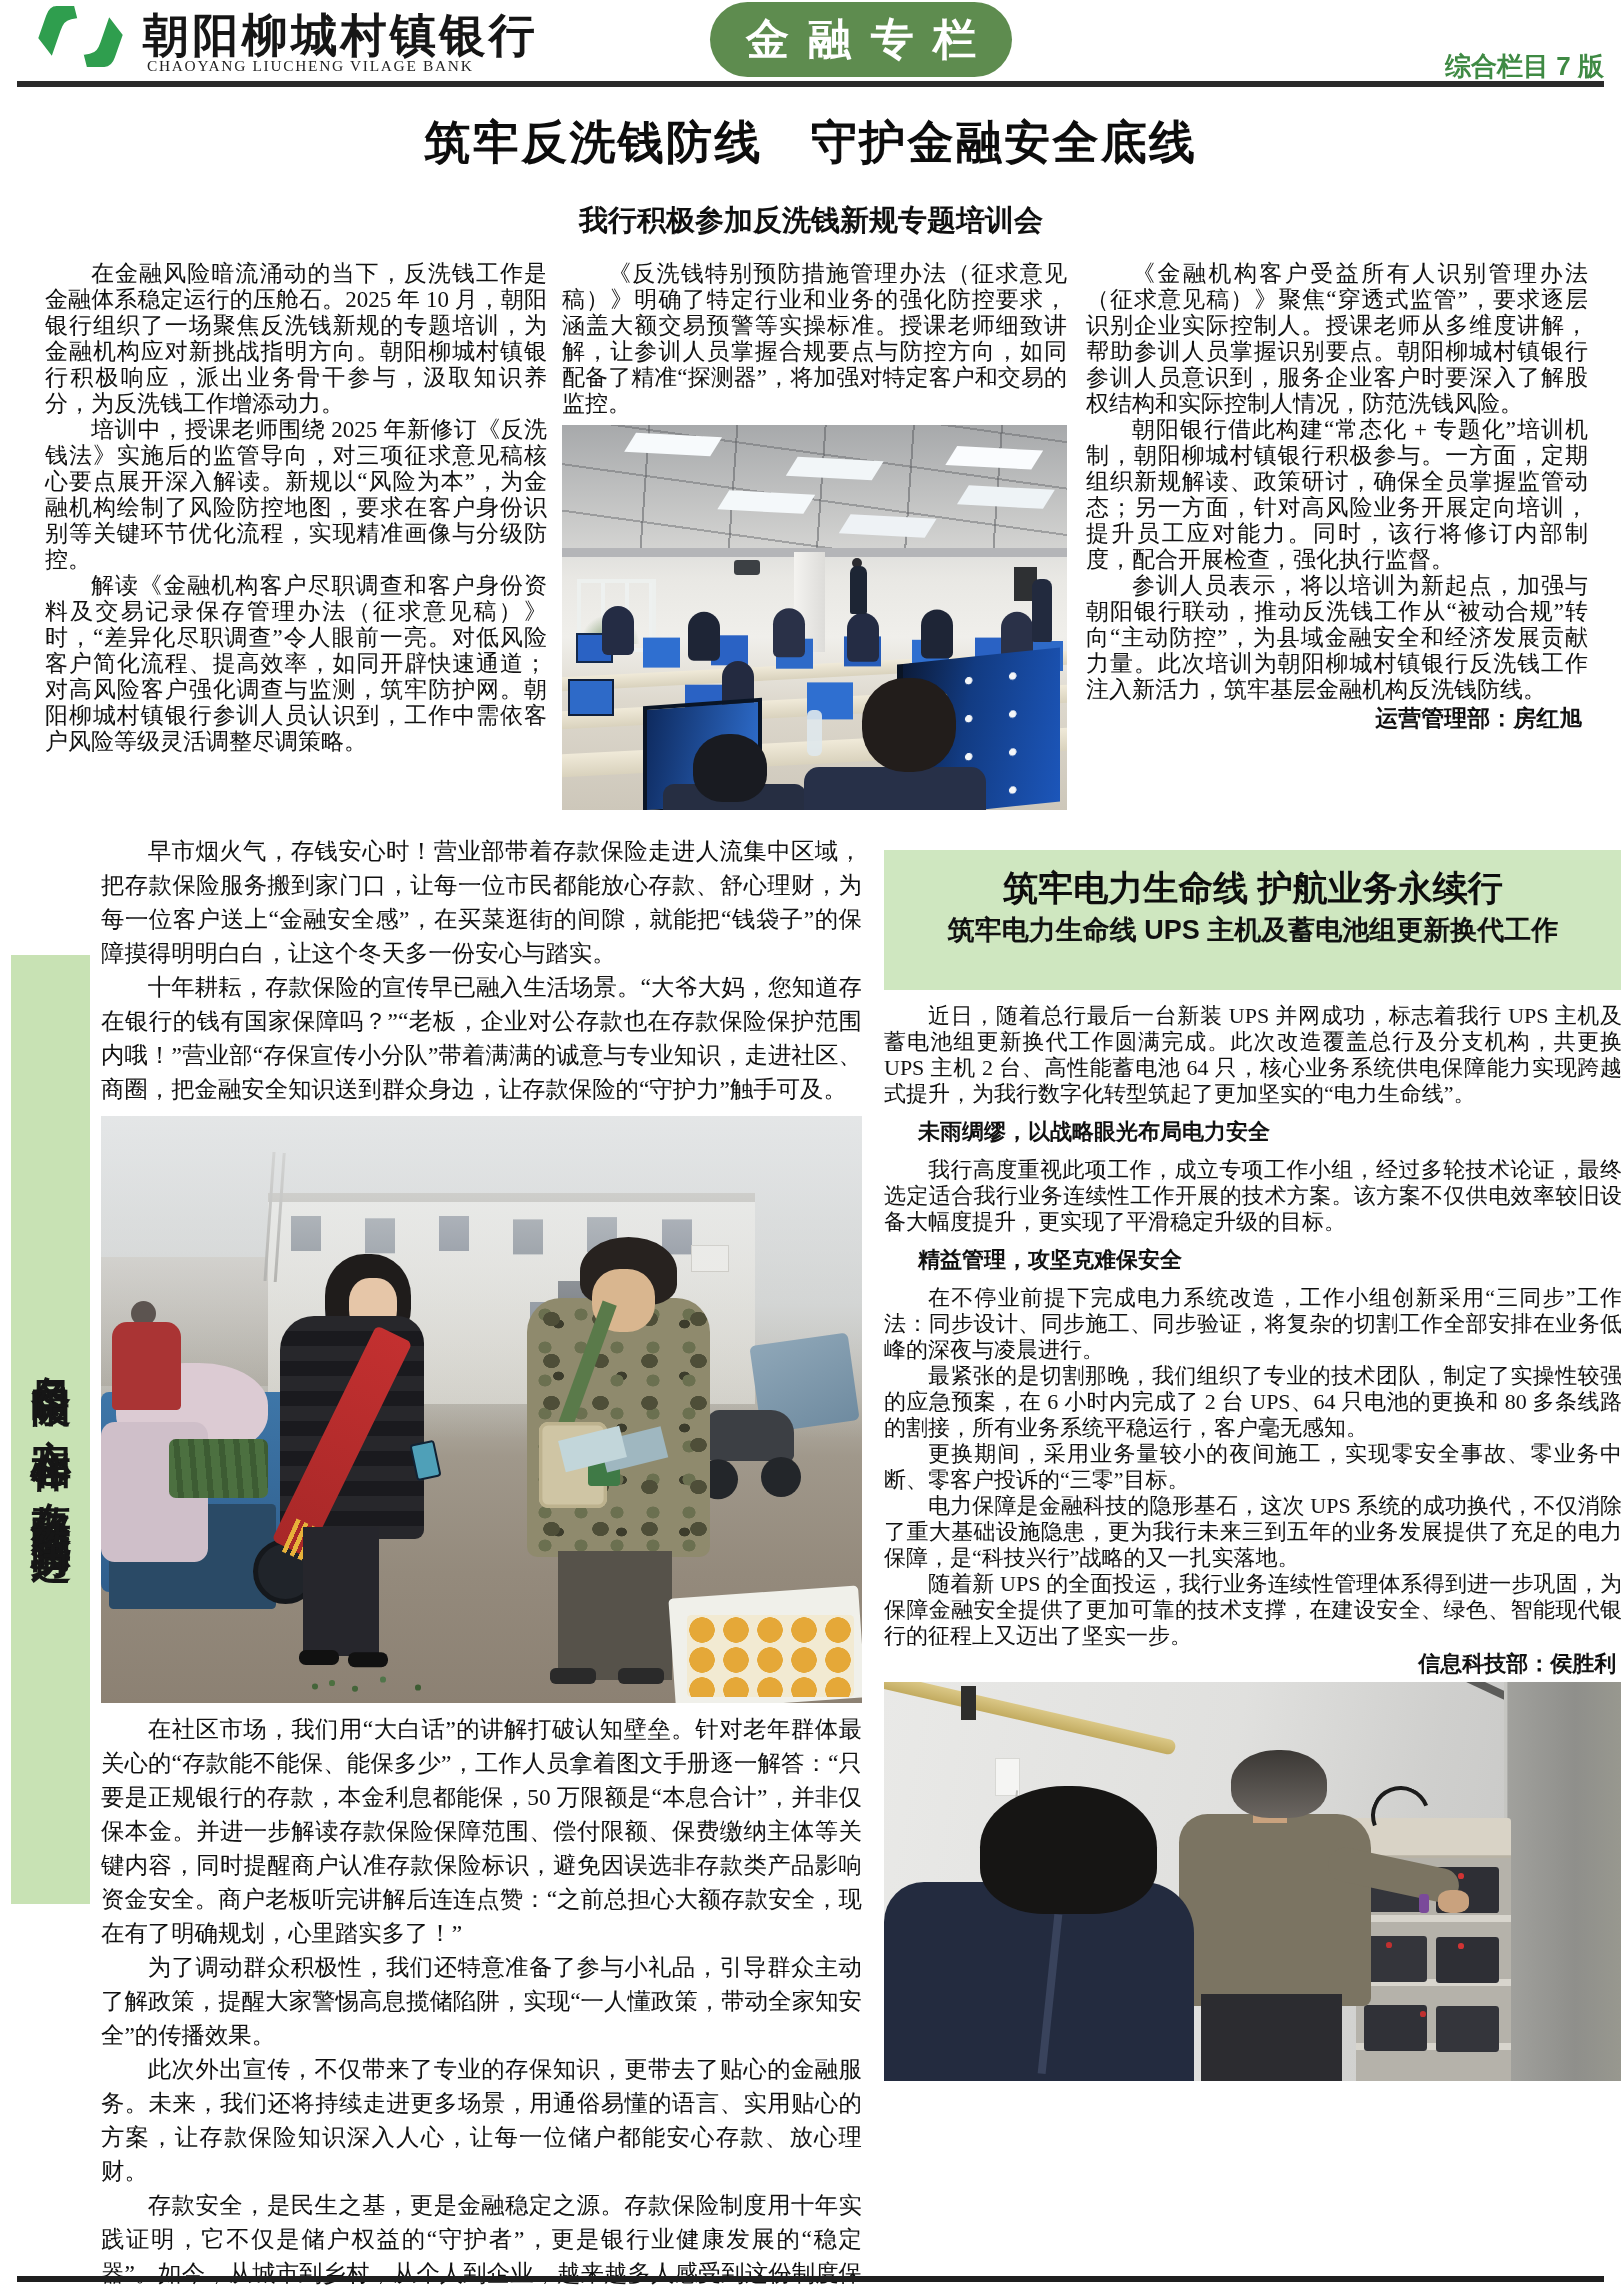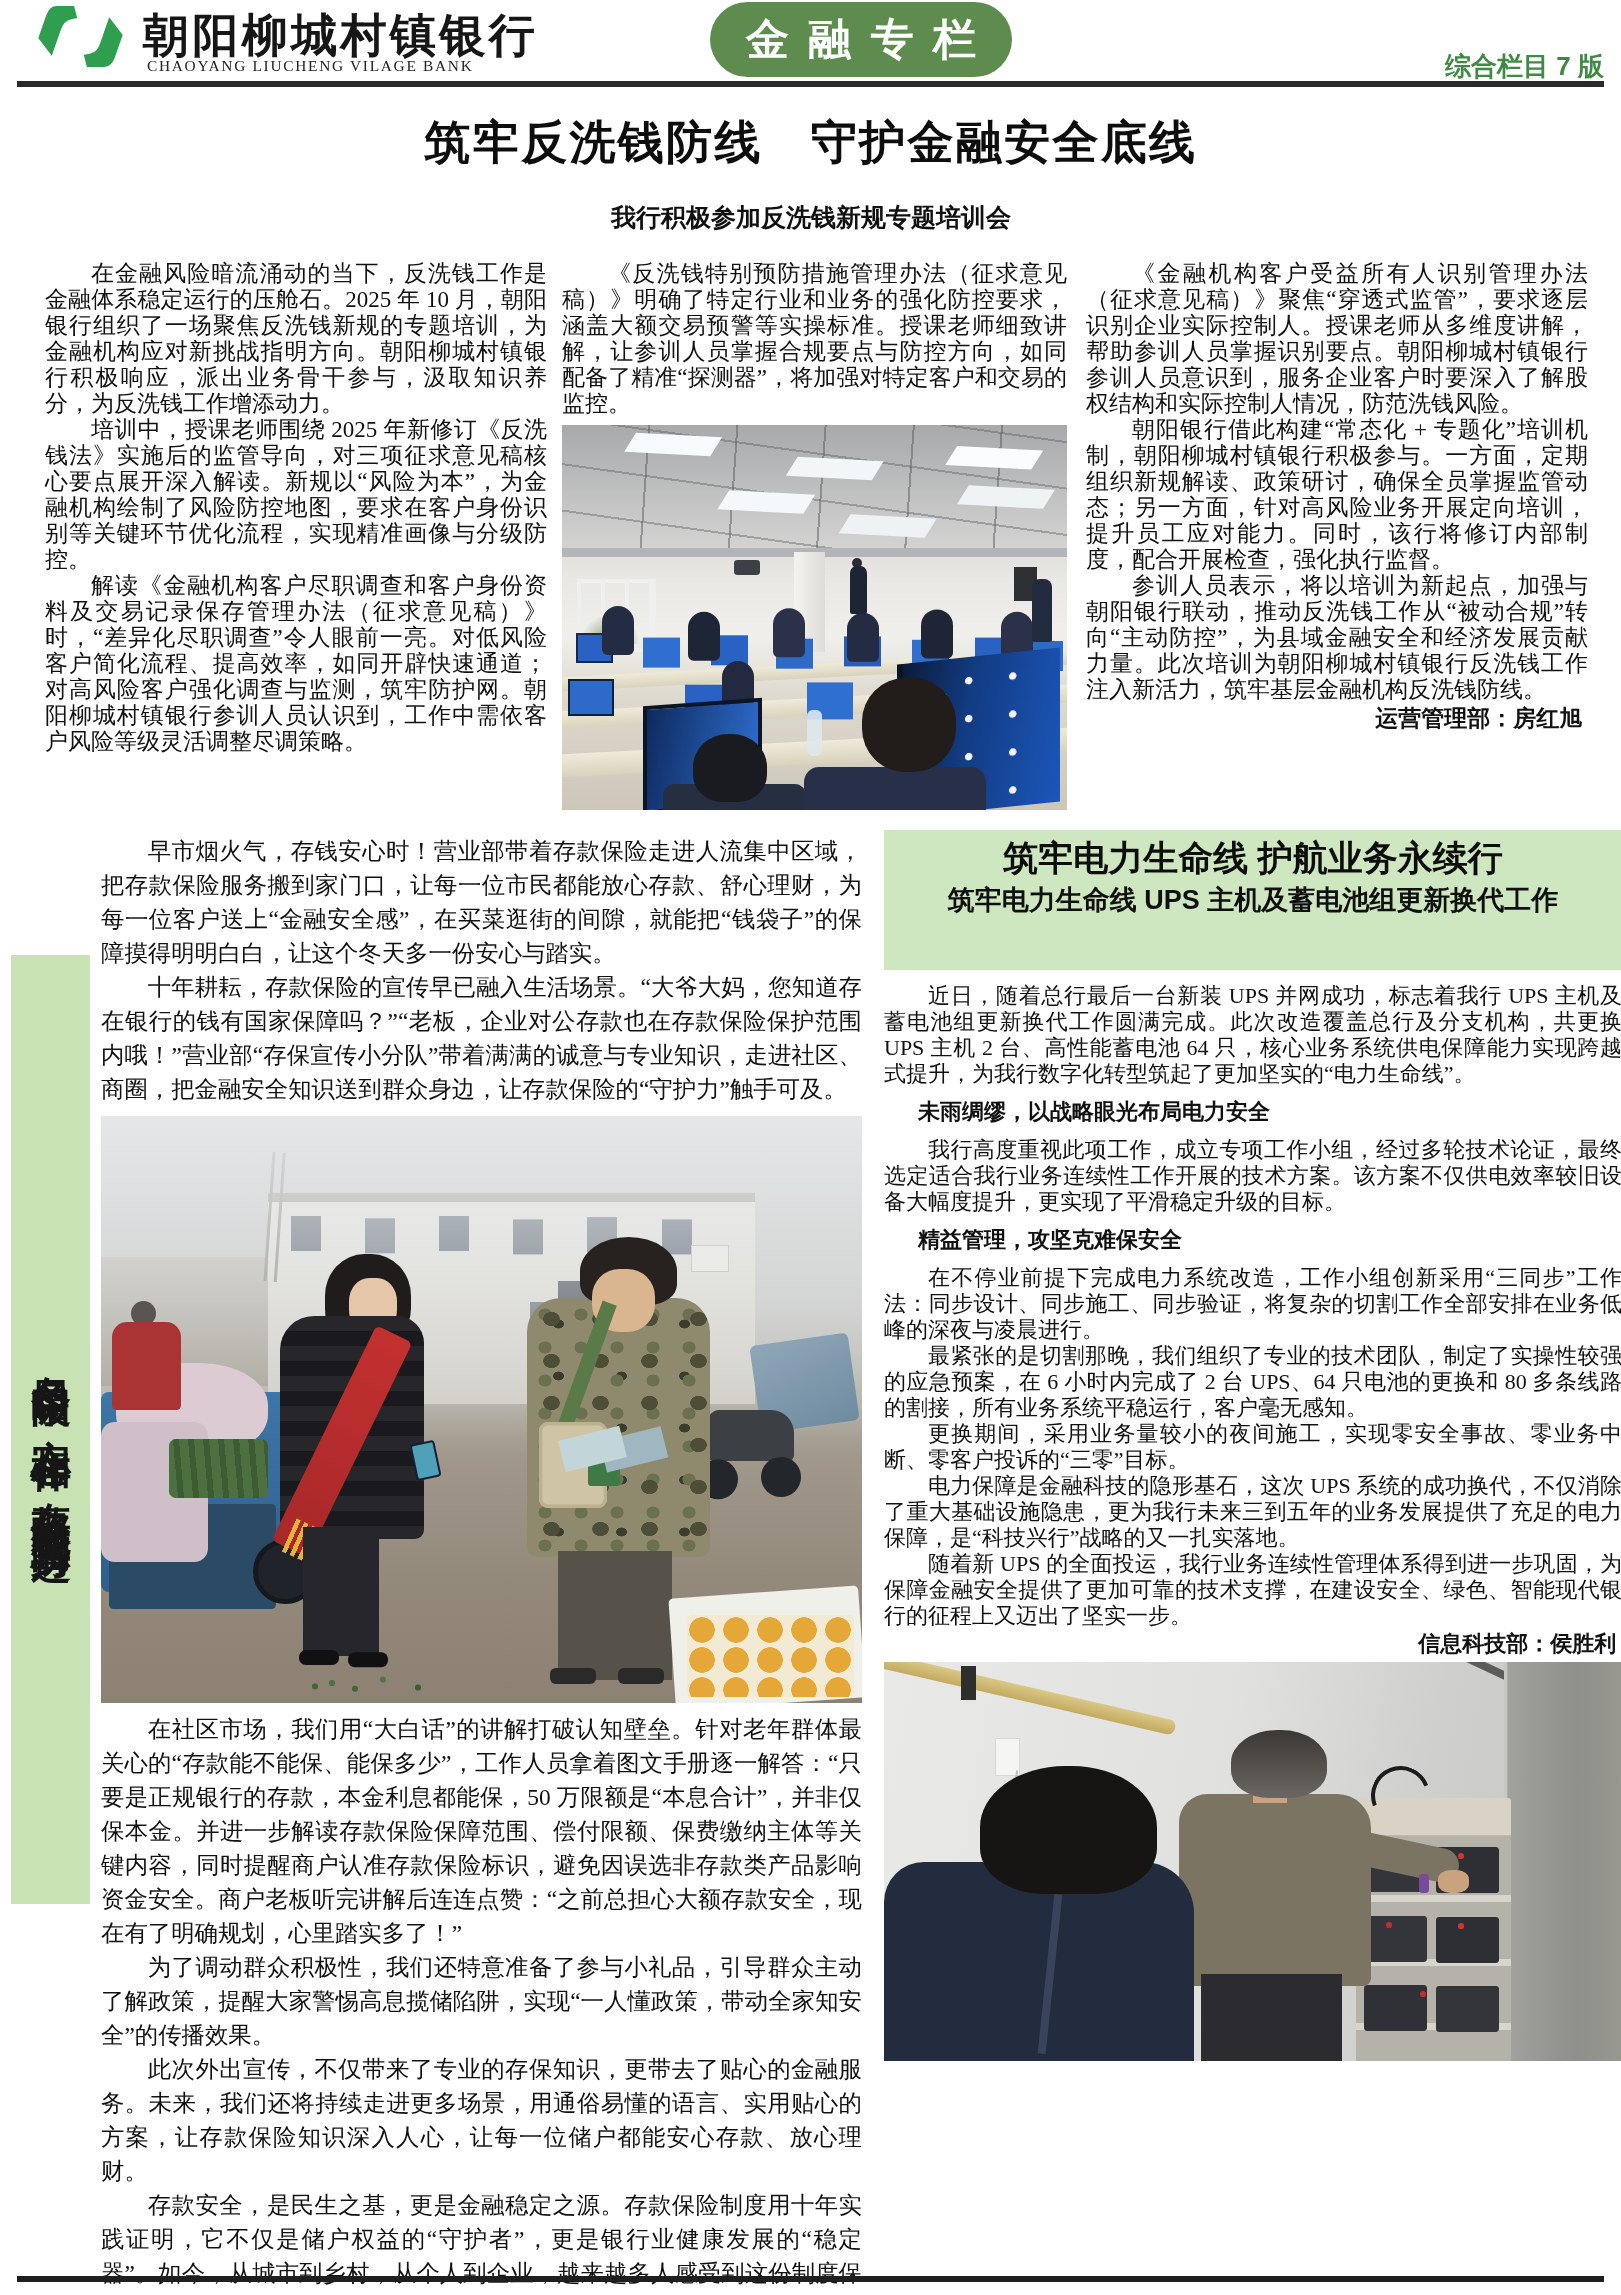--- a/index.html
+++ b/index.html
@@ -16,42 +16,42 @@
               background:#5e8c4f;display:flex;align-items:center;justify-content:center;}
   .col-banner span{color:#ffffff;font-size:43px;font-weight:bold;letter-spacing:19.4px;text-indent:19.4px;
               font-family:"Liberation Sans","DejaVu Sans",sans-serif;}
   .edition{position:absolute;right:18px;top:49px;font-size:26px;font-weight:bold;color:#3f8a44;
            font-family:"Liberation Sans","DejaVu Sans",sans-serif;}
   .rule-top{position:absolute;left:17px;top:81px;width:1587px;height:5.7px;background:#2a2a2a;}
   .rule-bottom{position:absolute;left:17px;top:2276px;width:1587px;height:5.7px;background:#1f1f1f;}
   
   .a1-headline{position:absolute;left:0;top:112px;width:1622px;text-align:center;font-size:46px;font-weight:bold;
                letter-spacing:2.3px;color:#0d0d0d;font-family:"Liberation Sans","DejaVu Sans",sans-serif;}
-  .a1-subtitle{position:absolute;left:0;top:201px;width:1622px;text-align:center;font-size:25px;font-weight:bold;
+  .a1-subtitle{position:absolute;left:0;top:201px;width:1622px;text-align:center;font-size:29px;font-weight:bold;
                color:#101010;font-family:Liberation Mono, monospace;}
   .col{position:absolute;top:261px;font-size:23px;line-height:26px;}
   .a1-col1{left:45px;width:502px;}
   .a1-col2{left:562px;width:505px;}
   .a1-col3{left:1086px;width:502px;}
   .para{margin:0;text-indent:2em;text-align:justify;text-justify:inter-ideograph;}
   .sub-head{margin:12px;text-indent:1em;text-align:left;font-weight:bold;
             font-family:"Liberation Sans","DejaVu Sans",sans-serif;}
   .byline{margin:2.3px 0 0 0;text-align:right;font-weight:bold;padding-right:5.7px;
           font-family:"Liberation Sans","DejaVu Sans",sans-serif;}
   
   .a2-bar{position:absolute;left:11.4px;top:955px;width:79px;height:949px;background:#c8e2b4;
           display:flex;align-items:center;justify-content:center;}
   .a2-bar span{writing-mode:vertical-rl;font-size:40px;font-weight:bold;letter-spacing:4.6px;color:#161616;
           font-family:"Liberation Serif","DejaVu Serif",serif;}
   .a2-main{position:absolute;left:101px;top:834px;width:761px;font-size:23.4px;line-height:34px;}
   
   .a3-main{position:absolute;left:884px;top:830px;width:738px;font-size:22px;line-height:26px;}
   .a3-headbox{width:738px;height:140px;background:#cfe7c0;margin-bottom:12.5px;}
-  .a3-title{padding-top:15px;text-align:center;font-size:35px;font-weight:bold;color:#0d0d0d;
-            font-family:"Liberation Sans","DejaVu Sans",sans-serif;}
+  .a3-title{padding-top:25px;text-align:center;font-size:35px;font-weight:bold;color:#0d0d0d;
+            font-family:"Liberation Sans","DejaVu Sans",sans-serif;margin-top:20px;}
   .a3-subtitle{margin-top:16px;text-align:center;font-size:27px;font-weight:bold;color:#101010;
             font-family:"Liberation Sans","DejaVu Sans",sans-serif;}
   
   .photo{position:relative;overflow:hidden;}
   .ph-class{width:505px;height:385px;margin-top:8px;
             background:linear-gradient(180deg,#b6b8ba 0%,#cfd0d0 20%,#e9e8e4 40%,#f0efeb 55%,#ddd8cd 72%,#cdc7ba 100%);}
   .ph-market{width:761px;height:587px;margin:10.3px 0 9px 0;
             background:linear-gradient(180deg,#c8cbcb 0%,#c7c9c7 32%,#b4b1a8 48%,#a0988b 58%,#948a7c 78%,#8c8173 100%);}
   .ph-server{width:738px;height:399px;margin-top:5.7px;
             background:linear-gradient(100deg,#e9e9e7 0%,#e0e0de 45%,#cfcfcd 70%,#c3c3c1 100%);}

